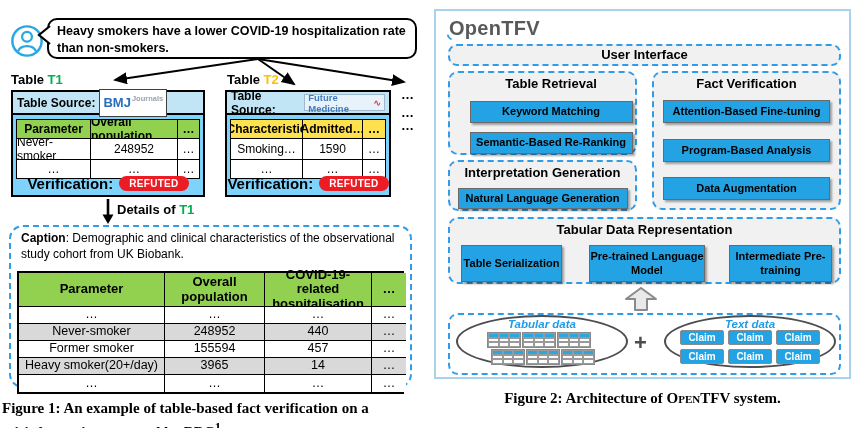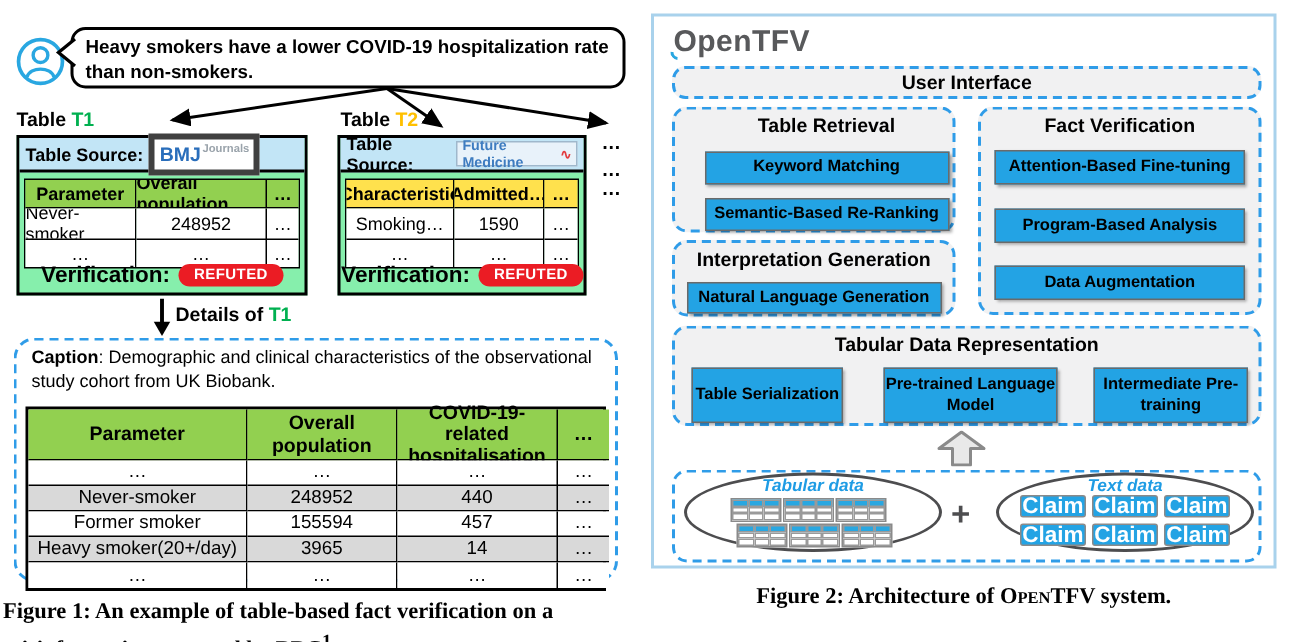--- a/index.html
+++ b/index.html
@@ -15,27 +15,27 @@
             border-radius:10px; background:#fff; padding:3px 8px;
             font-size:12.5px; font-weight:bold; line-height:1.35; }
   .bubble-tail { left:37px; top:13px; width:14px; height:20px; z-index:3; }
   .claim-arrows { left:0; top:44px; width:430px; height:36px; }
 
   .tbl-label { font-size:13px; font-weight:bold; }
   .t1-label { left:11px; top:60px; }
   .t2-label { left:227px; top:60px; }
   .id-green { color:#00B050; } .id-orange { color:#FFC000; }
 
-  .claim-table { border:2px solid #000; background:#86efac; }
+  .claim-table { border:2px solid #000; background:#7dd3fc; }
   .ct-t1 { left:11px; top:78px; width:194px; height:107px; }
   .ct-t2 { left:225px; top:78px; width:166px; height:107px; }
   .src-row { height:23px; background:#C2E5F6; border-bottom:2px solid #000;
              display:flex; align-items:center; padding:0 4px; gap:4px;
              font-size:12px; font-weight:700; }
-  .bmj-logo { background:#fff; border:4px solid #404040; padding:0 3px 0 3px; height:28px;
+  .bmj-logo { background:#fff; border:1px solid #404040; padding:0 3px 0 3px; height:28px;
               display:flex; align-items:center; gap:1px;text-align:right; }
   .bmj-logo b { color:#2A6EBB; font-size:13px; font-style:normal; }
   .bmj-logo i { color:#9aa3ab; font-size:7.5px; font-style:normal; position:relative; top:-4px; }
   .fm-logo { background:#E8F2FA; border:1px solid #9FB8CC; height:17px; padding:0 3px;
              display:flex; align-items:center; gap:2px;
              color:#3E7CC0; font-size:9.5px; font-weight:700; }
   .fm-mark { color:#E23B3E; font-size:9px; font-weight:bold; }
   .ct-grid { position:absolute; left:3px; right:3px; top:27px; border:1.5px solid #000;
              display:grid; }
   .g-t1 { grid-template-columns:74px 1fr 21px; grid-template-rows:19px 21px 18px; }
@@ -119,21 +119,21 @@
   .minis { position:absolute; left:50%; transform:translateX(-50%); top:15px; width:110px;
            display:flex; flex-wrap:wrap; }
   .mt { width:34px; height:16px; margin:0 1px 1px 0; border:1px solid #8a8a8a; background:#fff;
         display:grid; grid-template-columns:repeat(3,1fr); grid-template-rows:repeat(3,1fr); }
   .mt:nth-child(4) { margin-left:4px; }
   .mt i { border:0.5px solid #9a9a9a; background:#fff; }
   .mt i:nth-child(-n+3) { background:#29A7E1; }
   .chips { position:absolute; left:50%; transform:translateX(-50%); top:13px; width:152px;
            display:flex; flex-wrap:wrap; gap:4px 4px; justify-content:center; }
   .chip { width:44px; height:15px; background:#23A3E4; border:1px solid #8a8a8a; border-radius:2px;
-          color:#fff; font-size:15px; font-weight:bold;
+          color:#fff; font-size:10px; font-weight:bold;
           display:flex; align-items:center; justify-content:center; }
   .figcap2 { left:434px; top:389px; width:417px; text-align:center; white-space:normal; }
   .sc { font-variant:small-caps; }
 </style>
 </head>
 <body>
 
 <div class="page">
 
   <section class="fig1">

